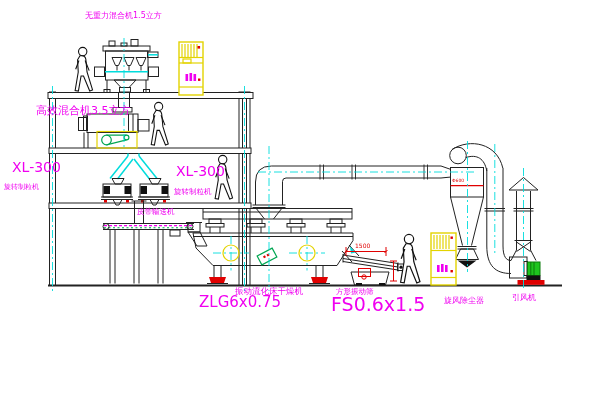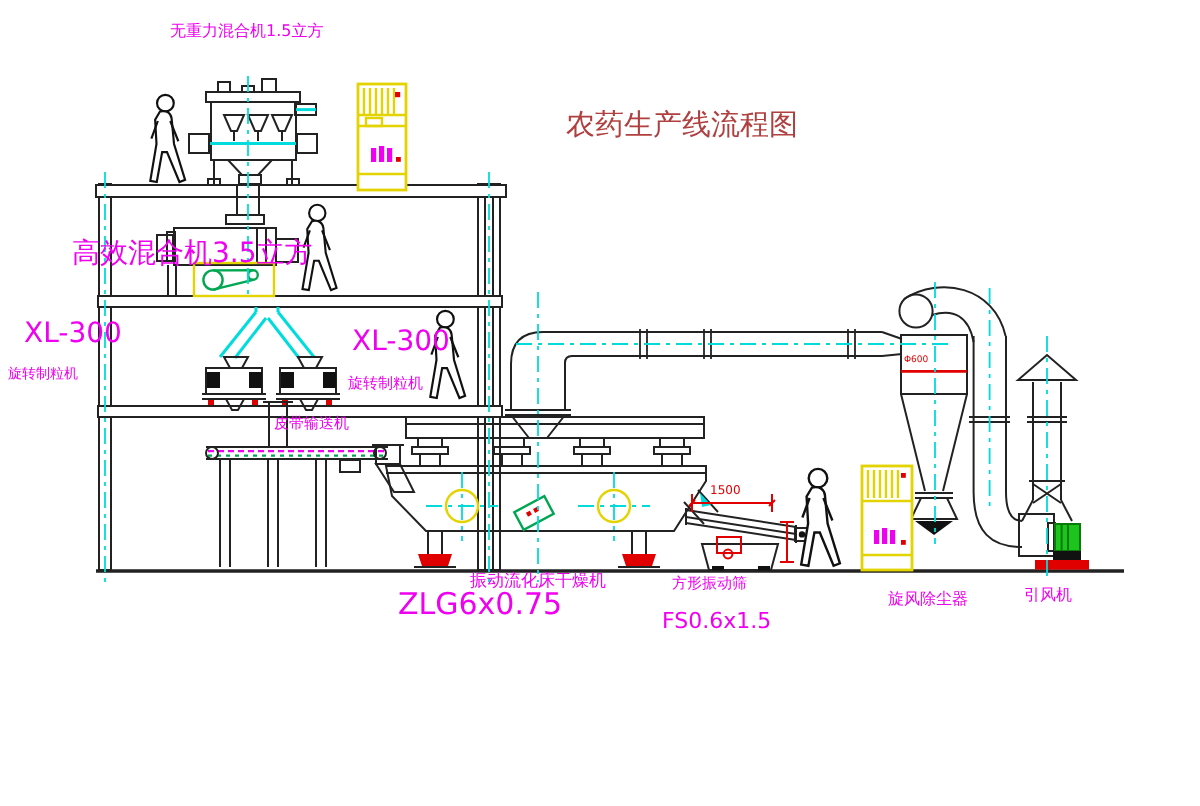--- a/index.html
+++ b/index.html
@@ -346,36 +346,35 @@
     <line x1="467.5" y1="141" x2="467.5" y2="272"></line>
     <line x1="494.8" y1="144" x2="494.8" y2="254"></line>
     <line x1="523.5" y1="168" x2="523.5" y2="291"></line>
     <line x1="213" y1="253" x2="249" y2="253"></line>
     <line x1="231" y1="236" x2="231" y2="270.5"></line>
     <line x1="289" y1="253" x2="325" y2="253"></line>
     <line x1="307" y1="236" x2="307" y2="270.5"></line>
   </g>
 </svg>
 
-  <div class="ttl-zh">农药生产线流程图</div>
 
   <div class="lbl" style="left:85px;top:12px;font-size:8px;">无重力混合机1.5立方</div>
-  <div class="lbl" style="left:36px;top:120px;font-size:14px;">高效混合机3.5立方</div>
+  <div class="lbl" style="left:36px;top:105px;font-size:11px;">高效混合机3.5立方</div>
 
   <div class="lbl" style="left:12px;top:160px;font-size:14px;">XL-300</div>
   <div class="lbl" style="left:4px;top:184px;font-size:7px;">旋转制粒机</div>
   <div class="lbl" style="left:176px;top:164px;font-size:14px;">XL-300</div>
   <div class="lbl" style="left:174px;top:188px;font-size:7.5px;">旋转制粒机</div>
 
   <div class="lbl" style="left:137px;top:208px;font-size:7.5px;text-align:center;">皮带输送机</div>
 
   <div class="lbl" style="left:214px;top:287px;font-size:8.5px;margin-left:21px;">振动流化床干燥机</div>
   <div class="lbl" style="left:199px;top:295px;font-size:15px;">ZLG6x0.75</div>
 
   <div class="lbl" style="left:336px;top:288px;font-size:7.5px;">方形振动筛</div>
-  <div class="lbl" style="left:331px;top:305px;font-size:11px;">FS0.6x1.5</div>
+  <div class="lbl" style="left:331px;top:295px;font-size:19px;">FS0.6x1.5</div>
 
   <div class="lbl" style="left:444px;top:297px;font-size:8px;font-family:Liberation Mono, monospace;">旋风除尘器</div>
   <div class="lbl" style="left:512px;top:294px;font-size:8px;">引风机</div>
 
   <div class="lbl red" style="left:355px;top:243px;font-size:6px;">1500</div>
   <div class="lbl red" style="left:452px;top:179px;font-size:4.5px;">Φ600</div>
 </div>
 
 </body></html>

